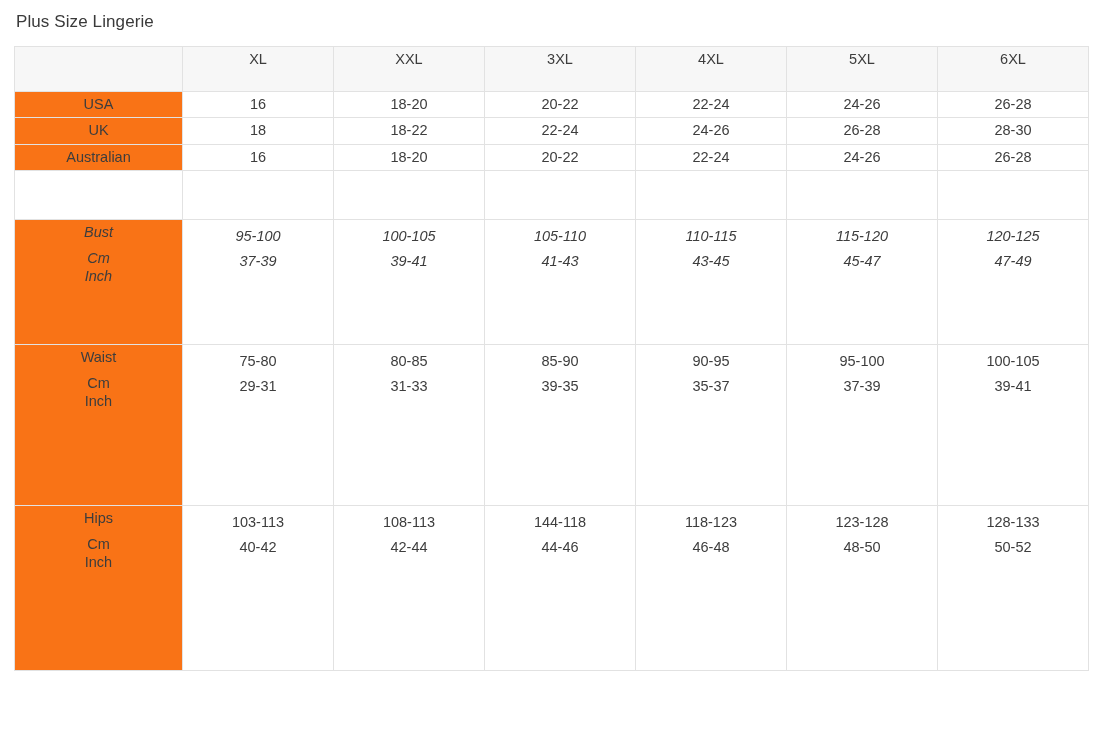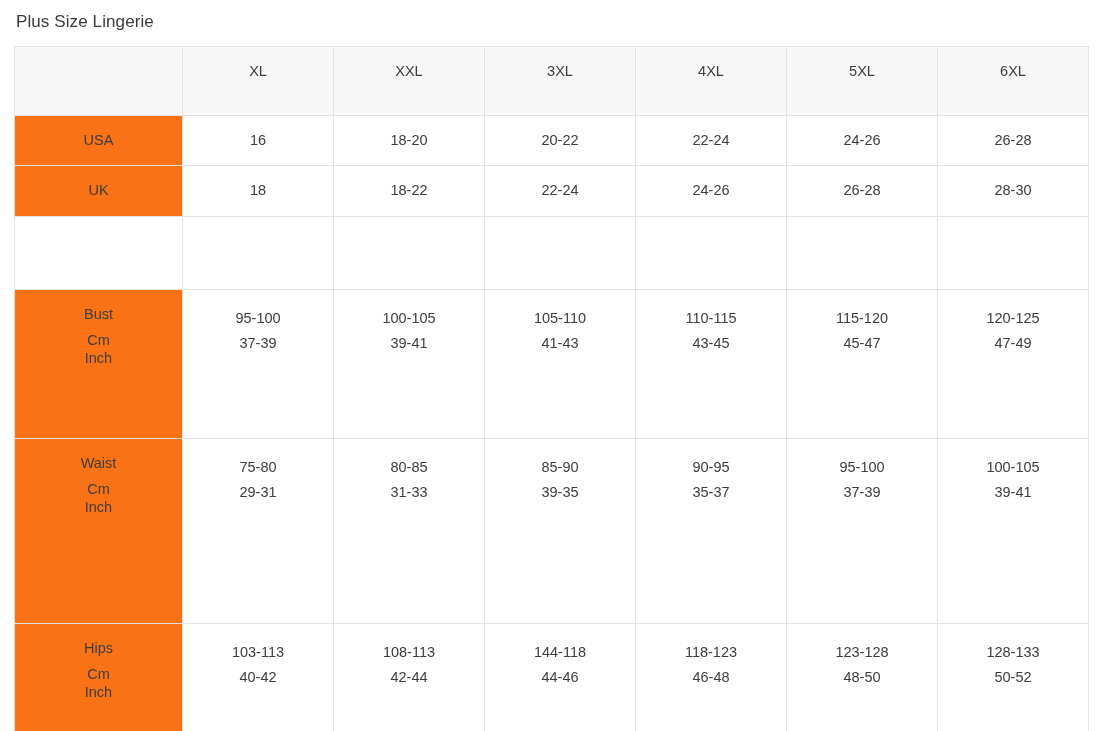--- a/index.html
+++ b/index.html
@@ -32,21 +32,21 @@
     table-layout: fixed;
   }
   table.size-chart th,
   table.size-chart td {
     border: 1px solid #e2e2e2;
     text-align: center;
     vertical-align: top;
     font-size: 14.5px;
     font-weight: 400;
     color: #3d3d3d;
-    padding: 16px;
+    padding: 4px;
   }
   
   col.c-label { width: 168px; }
   col.c-size  { width: 151px; }
 
   thead th {
     background: #f7f7f7;
     height: 36px;
     vertical-align: middle;
     font-weight: 700;
@@ -84,21 +84,21 @@
   tr.region td.val { line-height: 1.2; margin-top: 28px; }
 
   tr.spacer td {
     height: 40px;
     background: #ffffff;
     border-left: 1px solid #e2e2e2;
     border-right: 1px solid #e2e2e2;
   }
   tr.spacer td.rowlabel { background: #ffffff; }
 
-  tr.tall-bust td { height: 116px; }
+  tr.tall-bust td { height: 116px; font-style: italic; }
   tr.tall-waist td { height: 152px; margin-left: 8px; }
   tr.tall-hips td { height: 156px; }
 </style>
 </head>
 <body>
 
 <div class="page">
 
   <h1 class="page-title">Plus Size Lingerie</h1>
 
@@ -138,20 +138,29 @@
       <tr class="region">
         <td class="rowlabel">UK</td>
         <td class="val">18</td>
         <td class="val">18-22</td>
         <td class="val">22-24</td>
         <td class="val">24-26</td>
         <td class="val">26-28</td>
         <td class="val">28-30</td>
       </tr>
 
+      <tr class="region">
+        <td class="rowlabel">Australian</td>
+        <td class="val">16</td>
+        <td class="val">18-20</td>
+        <td class="val">20-22</td>
+        <td class="val">22-24</td>
+        <td class="val">24-26</td>
+        <td class="val">26-28</td>
+      </tr>
 
       <tr class="spacer">
         <td class="rowlabel"></td>
         <td></td>
         <td></td>
         <td></td>
         <td></td>
         <td></td>
         <td></td>
       </tr>

